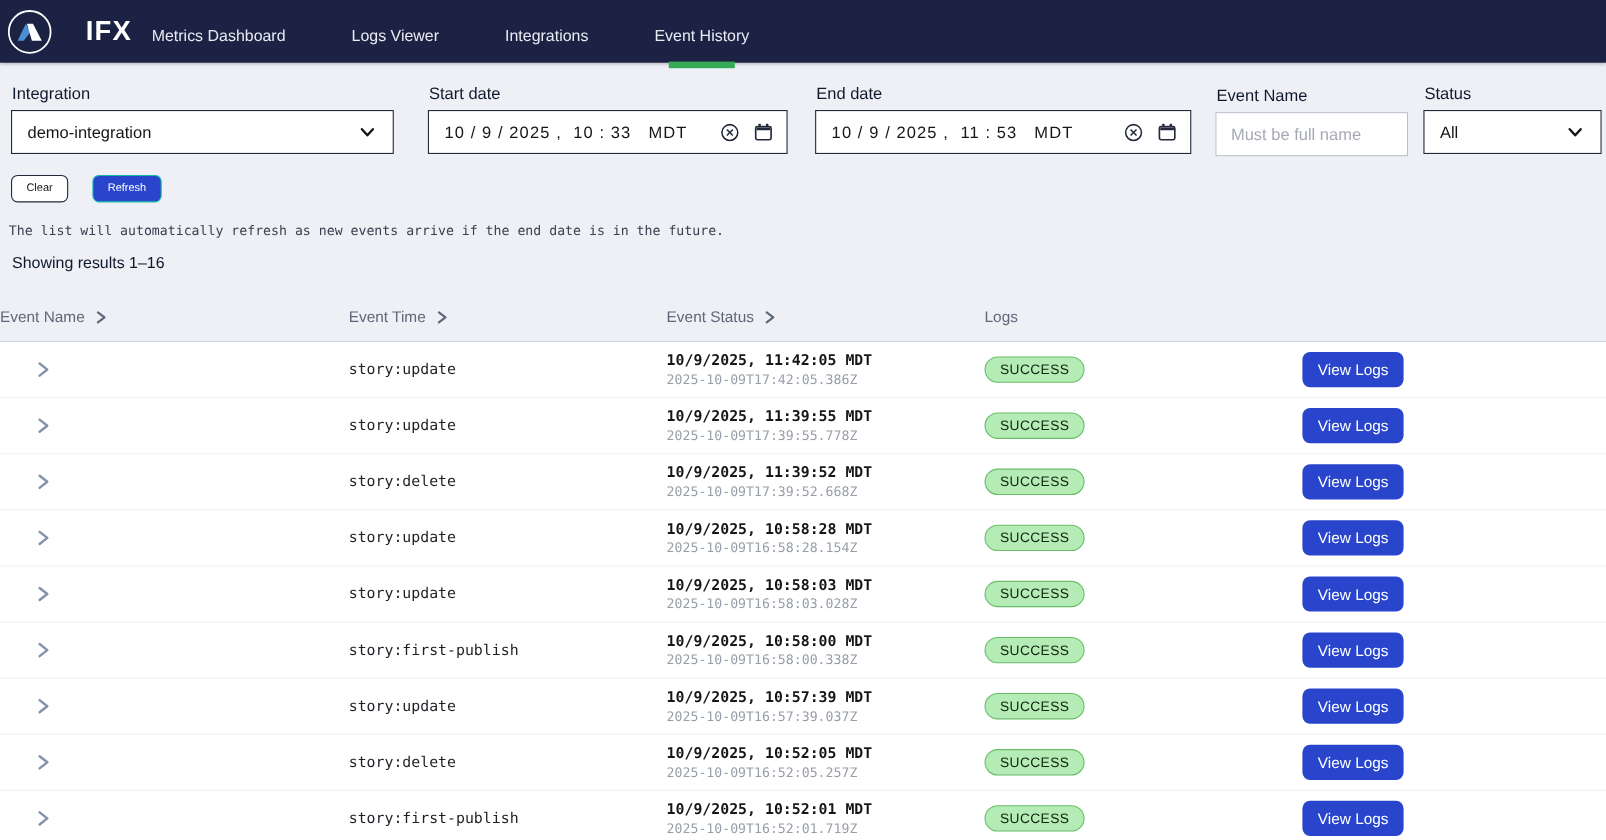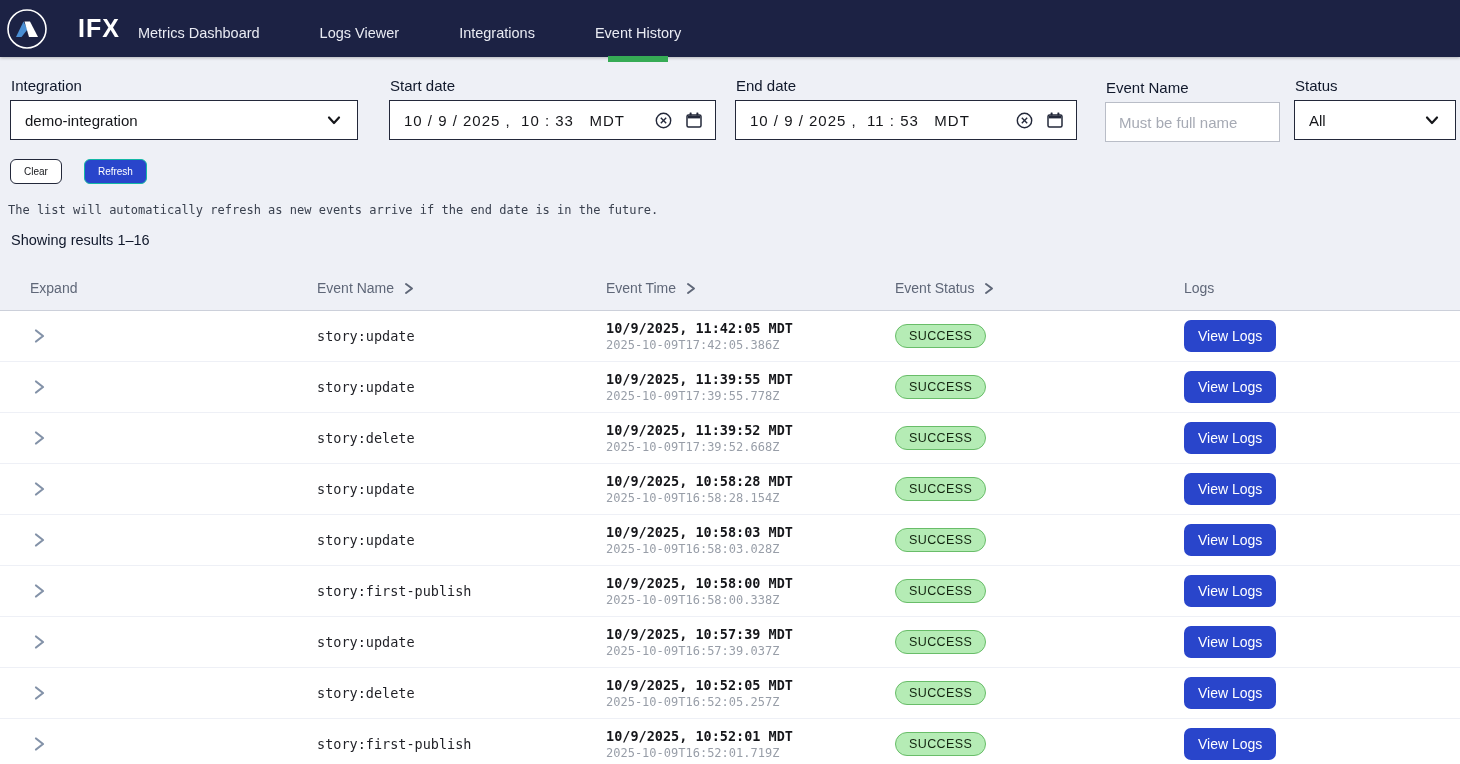--- a/index.html
+++ b/index.html
@@ -30,21 +30,21 @@
   .filters { display:flex; margin-top:21px; padding:0 4px 0 10px; }
   .field { display:flex; flex-direction:column; }
   .field-label { font-size:15px; color:#10182b; margin-bottom:6px; padding-left:1px; line-height:16px; }
   .control {
     height:40px; background:#fff; border:1px solid #23283a; display:flex;
     align-items:center; font-size:15px; color:#15161a;
   }
   .select-control { justify-content:space-between; padding:0 14px; cursor:pointer; }
   .w-integration { width:348px; margin-right:16px; }
   .w-date { width:342px; }
-  .m-startdate { margin-right:19px;padding-left:15px; }
+  .m-startdate { margin-right:25px;padding-left:15px; }
   .m-enddate { margin-right:0; }
   .w-eventname { width:175px; }
   .w-status { width:162px; }
   .field-eventname { margin-left:auto; margin-right:14px; }
   .field-eventname .field-label { margin-top:2px; }
   .date-control { padding:0 12px 0 14px; justify-content:space-between; cursor:text; }
   .date-text { white-space:pre; letter-spacing:1px; }
   .date-icons { display:flex; align-items:center; gap:13px; }
   .icon-btn { display:flex; cursor:pointer; }
   .text-input { width:100%; height:100%; border:0; outline:none; font:inherit; padding:0 13px; color:#15161a; }
@@ -204,23 +204,20 @@
 <section class="actions">
   <button class="btn btn-secondary">Clear</button>
   <button class="btn btn-primary">Refresh</button>
 </section>
 
 <div class="note">The list will automatically refresh as new events arrive if the end date is in the future.</div>
 <div class="results">Showing results 1–16</div>
 
 <section>
   <div class="table-header grid-cols">
-    <div class="th th-expand">
-      <span>Expand</span>
-    </div>
     <div class="th th-sortable">
       <span>Event Name</span>
       <span class="sort-icon">
         <svg width="13" height="13" viewBox="0 0 13 13">
             <polyline points="4,2 10,6.5 4,11" fill="none" stroke="#5f6778" stroke-width="2" stroke-linecap="round" stroke-linejoin="round"></polyline>
           </svg>
       </span>
     </div>
     <div class="th th-sortable">
       <span>Event Time</span>

